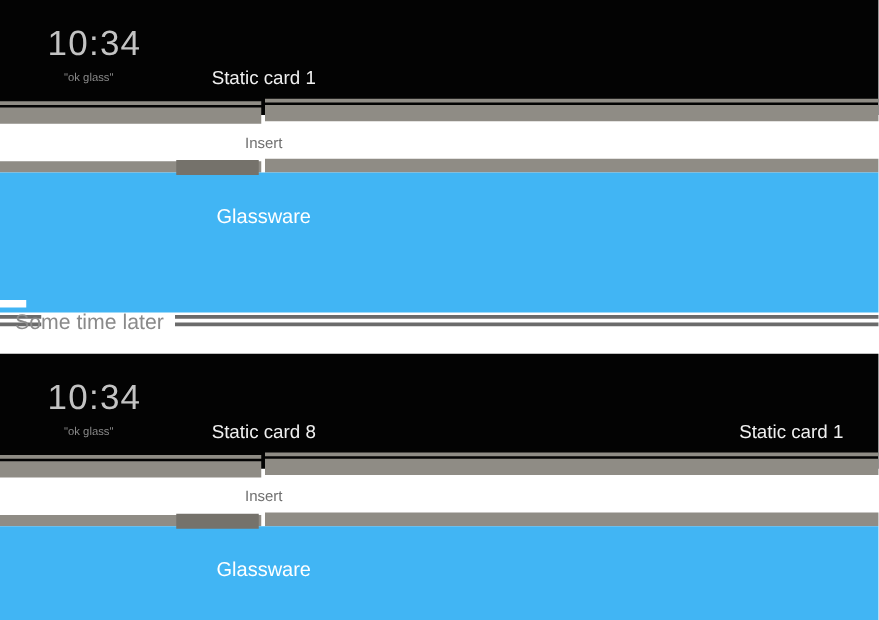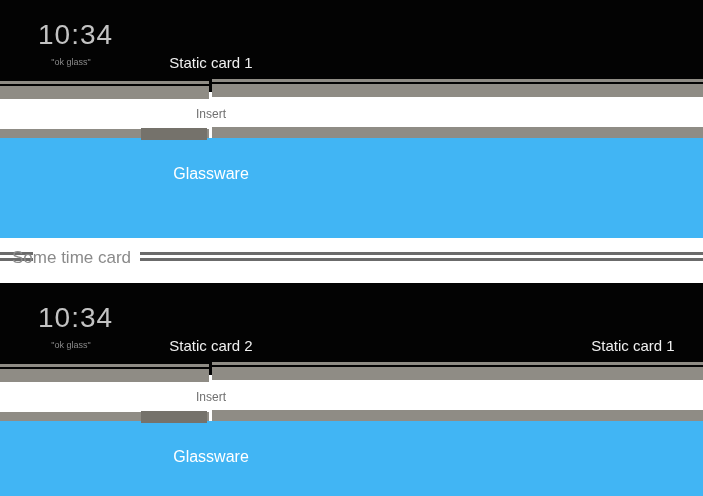--- a/index.html
+++ b/index.html
@@ -12,21 +12,21 @@
   .clock{position:absolute;left:38px;top:20px;width:66px;text-align:center;}
   .clock-time{font-size:28px;font-weight:300;letter-spacing:1px;color:var(--clock-text);line-height:30px;}
   .clock-hotword{margin-top:7px;font-size:9px;color:var(--hotword-text);}
   .card-title{position:absolute;top:31px;width:160px;text-align:center;font-size:15px;color:var(--card-title);margin-top:23px;}
   .title-center{left:131px;}
   .title-right{left:553px;}
   .strip{position:absolute;background:var(--strip-gray);}
   .strip-dark{position:absolute;background:var(--strip-gray-dark);z-index:2;}
   .insert-label{position:absolute;left:131px;width:160px;height:30px;line-height:30px;
     text-align:center;font-size:12px;color:var(--insert-text);}
-  .glassware-card{position:absolute;left:0;width:703px;height:100px;background:var(--glassware-blue);z-index:1;}
+  .glassware-card{position:absolute;left:0;width:703px;height:112px;background:var(--glassware-blue);z-index:1;}
   .glassware-label{position:absolute;left:131px;top:26px;width:160px;height:20px;line-height:20px;
     text-align:center;font-size:16px;color:var(--glassware-text);}
   .white-notch{position:absolute;background:#fff;z-index:2;}
   .divider{position:absolute;left:0;top:246px;width:703px;height:37px;}
   .divider-line{position:absolute;height:3px;background:var(--divider-line);z-index:1;}
   .divider-text{position:absolute;left:12px;top:2px;z-index:2;font-size:17px;line-height:20px;color:var(--divider-text);}
 </style>
 </head>
 <body>
 
@@ -55,33 +55,33 @@
 
     <div class="glassware-card" style="top:138px;">
       <div class="glassware-label">Glassware</div>
     </div>
     <div class="white-notch" style="left:0;top:240px;width:21px;height:6px;"></div>
   </div>
 
   <div class="divider">
     <div class="divider-line" style="left:0;top:6px;width:33px;"></div>
     <div class="divider-line" style="left:0;top:12px;width:33px;"></div>
-    <div class="divider-text">Some time card</div>
+    <div class="divider-text">Some time later</div>
     <div class="divider-line" style="left:140px;top:6px;width:563px;"></div>
     <div class="divider-line" style="left:140px;top:12px;width:563px;"></div>
   </div>
 
   <div class="section" style="top:283px;height:213px;">
 
     <div class="bar-black">
       <div class="clock">
         <div class="clock-time">10:34</div>
         <div class="clock-hotword">"ok glass"</div>
       </div>
-      <div class="card-title title-center">Static card 2</div>
+      <div class="card-title title-center">Static card 8</div>
       <div class="card-title title-right">Static card 1</div>
     </div>
 
     <div class="strip" style="left:0;top:81px;width:209px;height:3px;"></div>
     <div class="strip" style="left:212px;top:79px;width:491px;height:3px;"></div>
     <div class="strip" style="left:0;top:86px;width:209px;height:13px;"></div>
     <div class="strip" style="left:212px;top:84px;width:491px;height:13px;"></div>
 
     <div class="insert-label" style="top:99px;">Insert</div>
 

